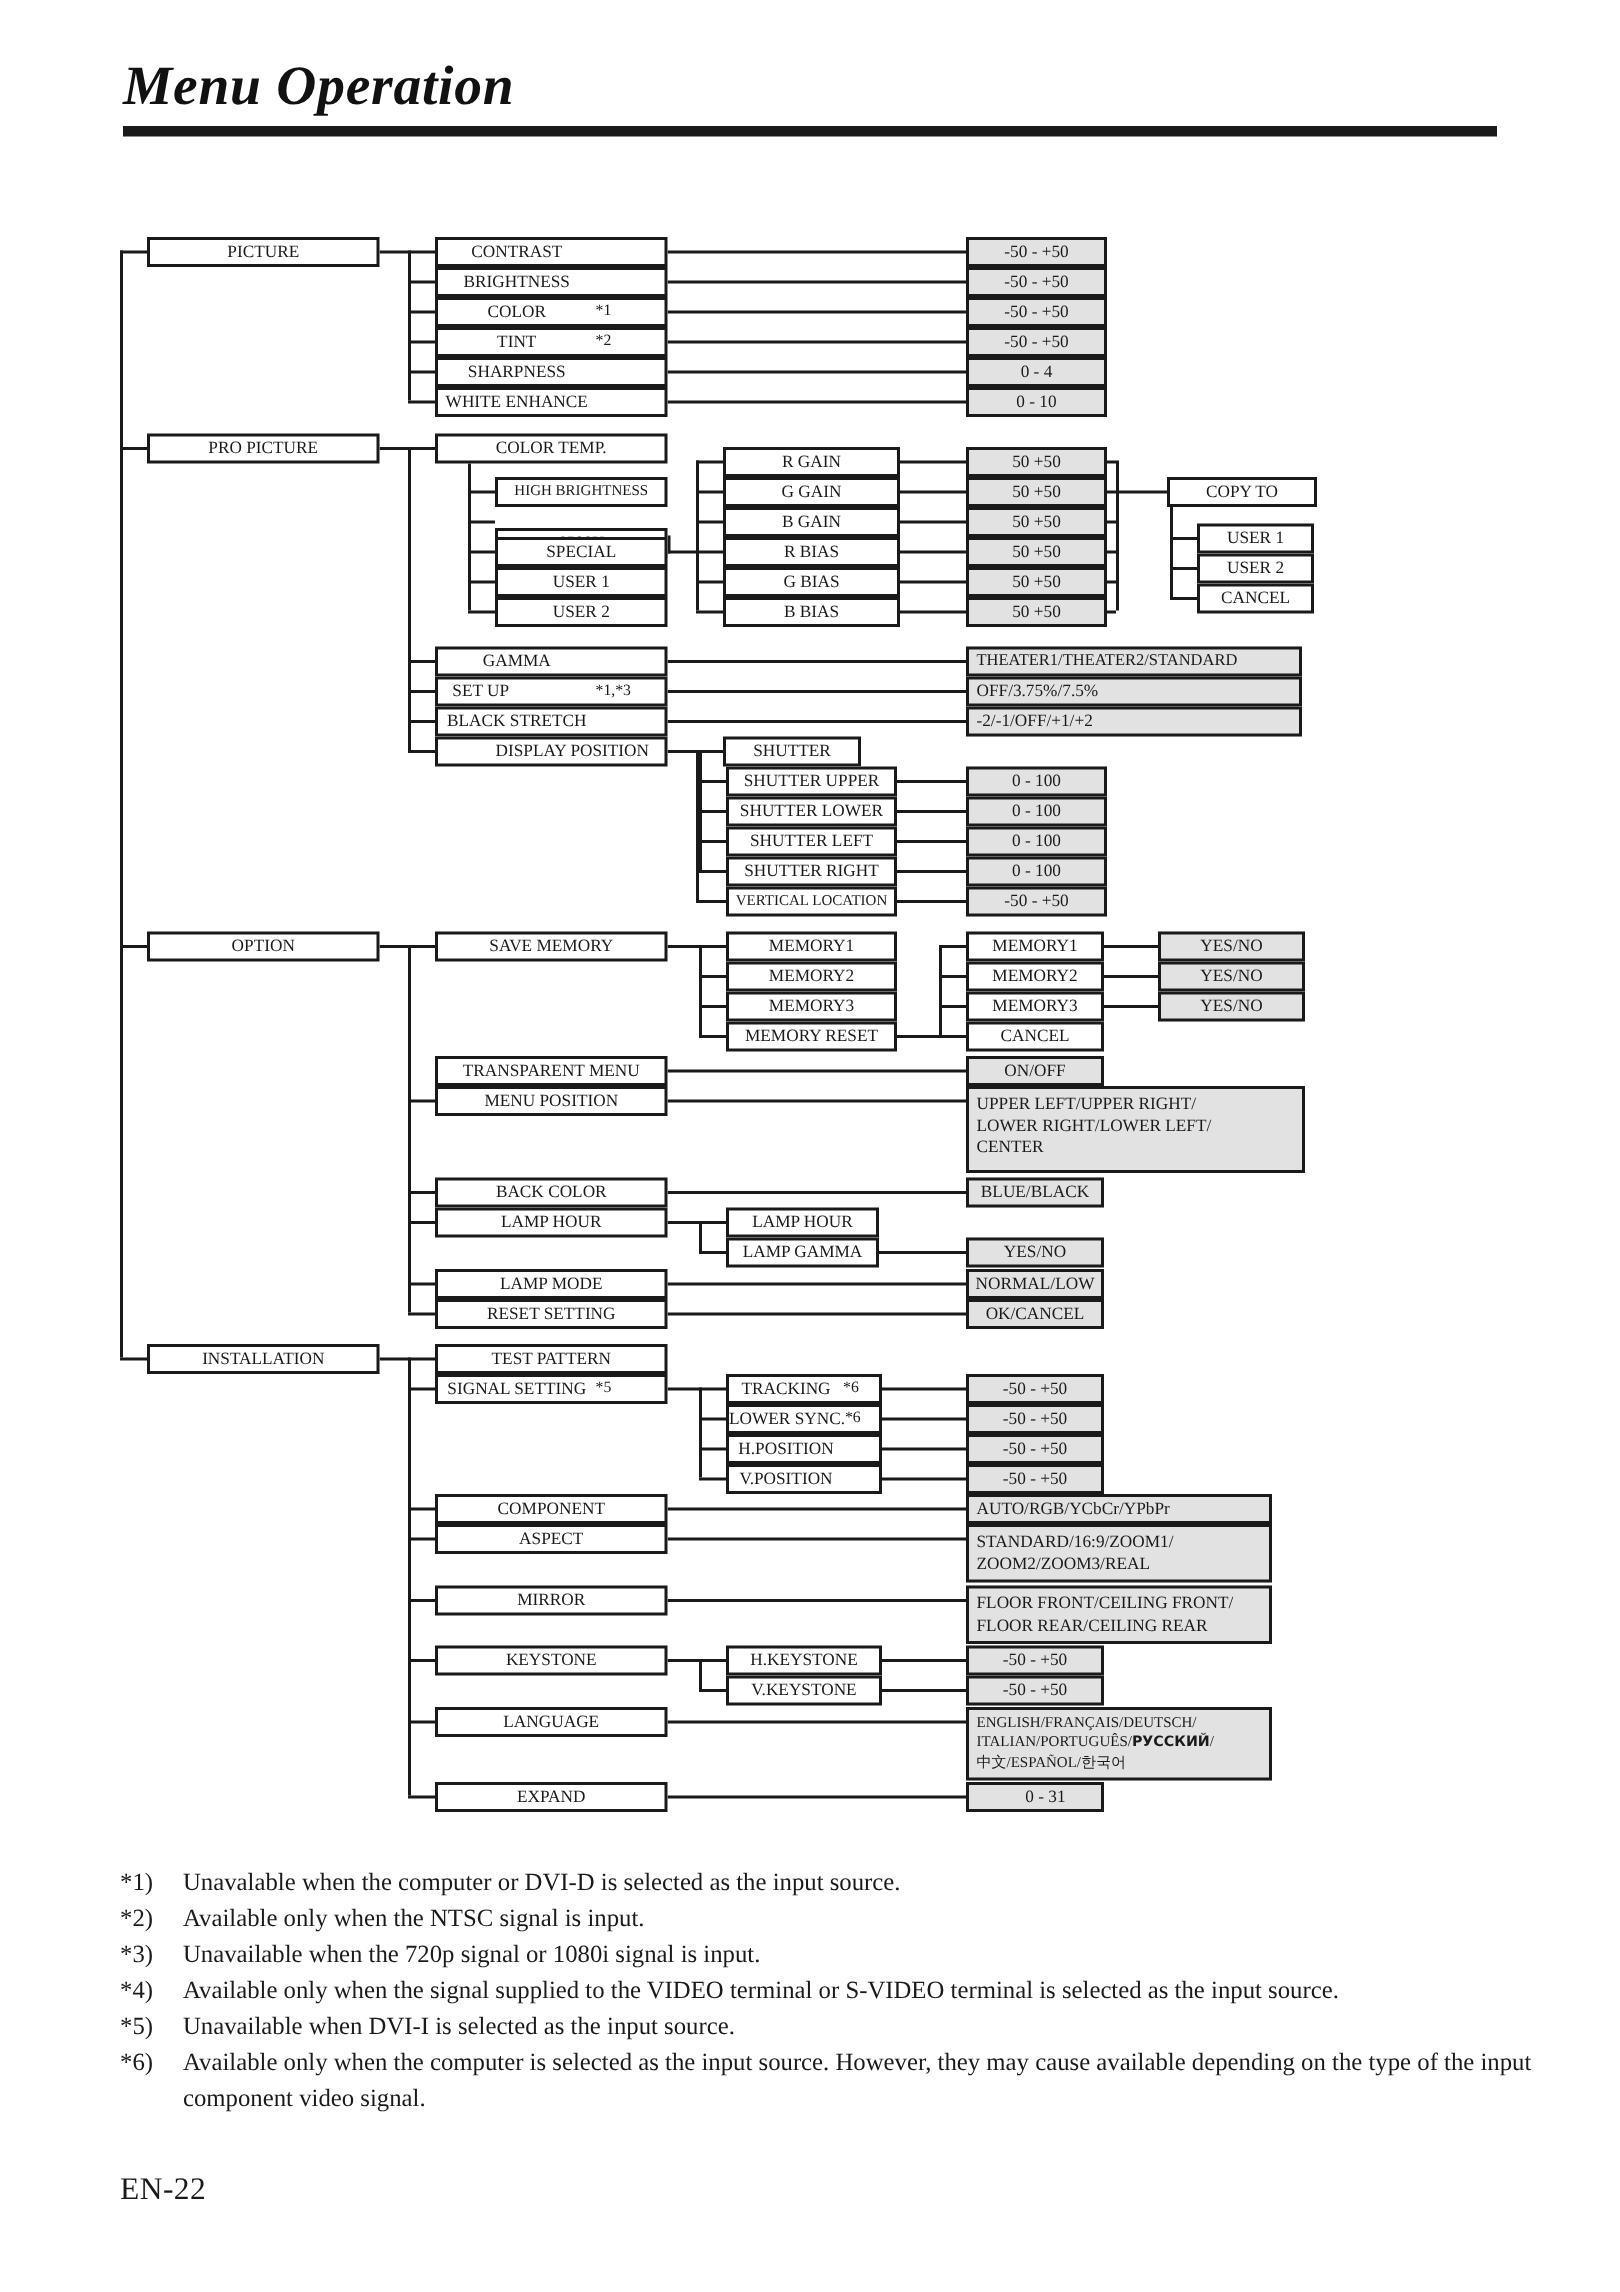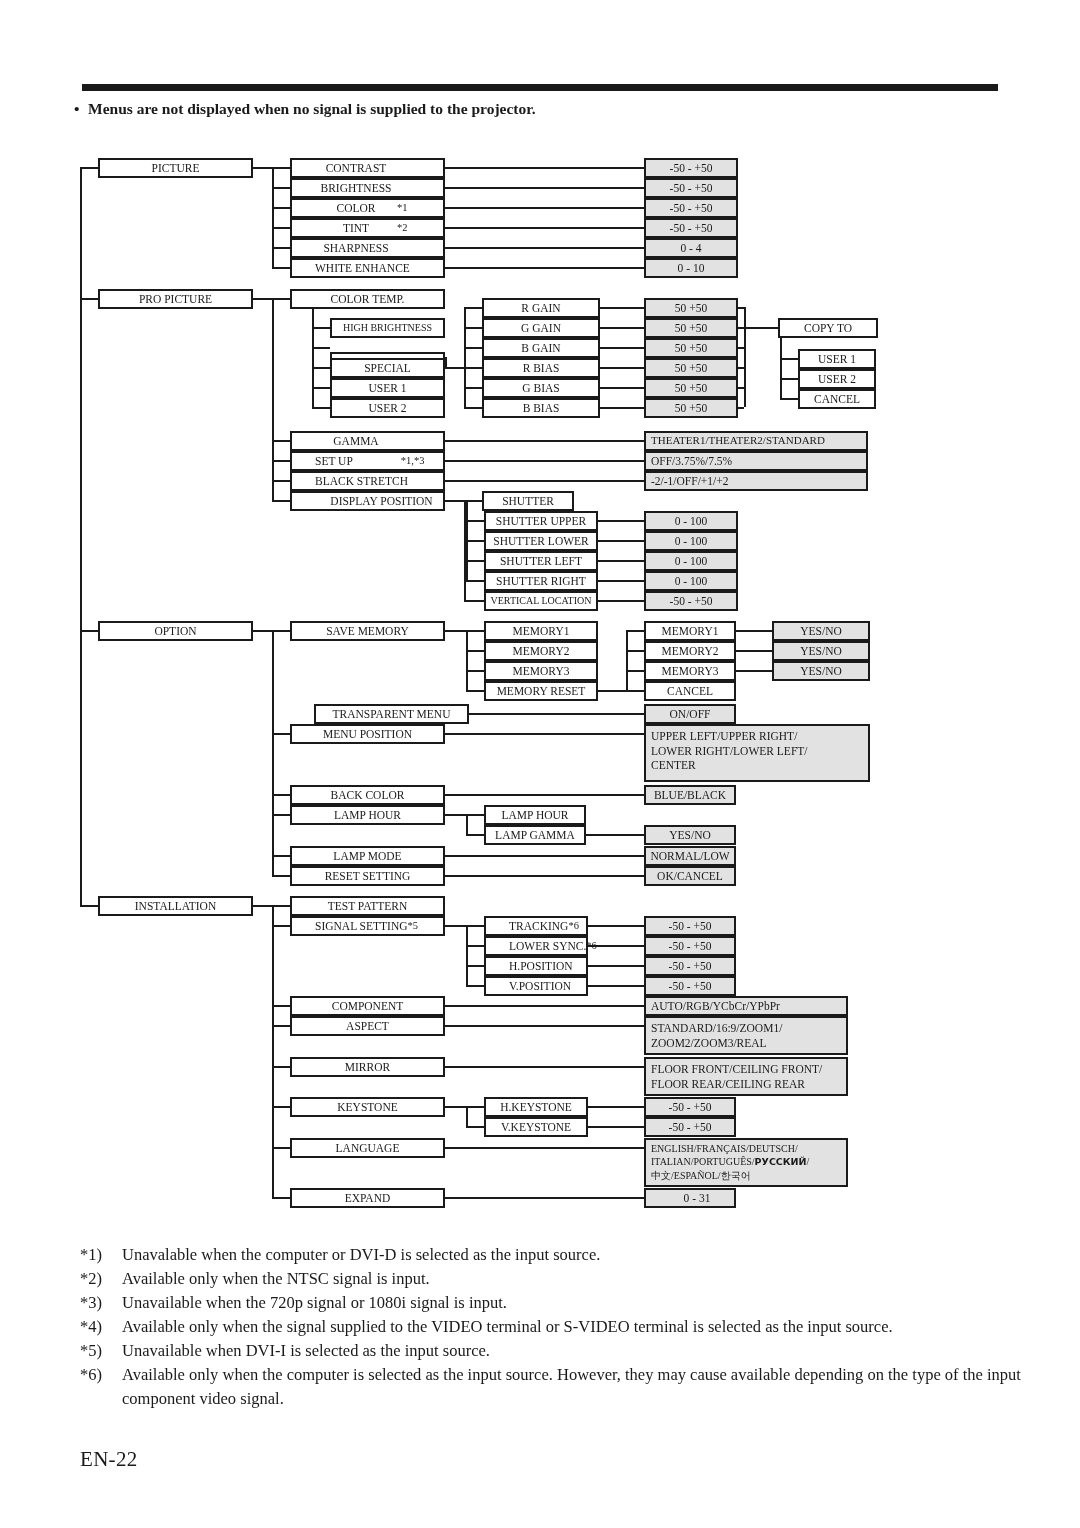--- a/index.html
+++ b/index.html
@@ -38,21 +38,21 @@
     font-family:"Liberation Serif","DejaVu Serif",serif;
     z-index:3;
   }
   .box.val{background:#e2e2e2;}
   .box.lft{justify-content:flex-start;padding-left:5px;text-align:left;}
   .box.multi{
     display:block;white-space:normal;padding:3px 0 0 5px;
     text-align:left;line-height:1.28;
   }
   .box.split{justify-content:flex-start;padding-left:0;}
-  .box.split .lbl{flex:1;text-align:center;margin-left:23px;}
+  .box.split .lbl{flex:1;text-align:center;}
   .box.split .ast{width:46px;text-align:left;font-size:10.5px;}
   .box.tiny{font-size:10px;}
   .box.lang{font-size:10px;line-height:1.32;padding-top:2px;}
   .box.lang .cjk{font-family:"DejaVu Sans",sans-serif;font-size:10px;}
   .box.lang .cyr{font-family:"DejaVu Sans",sans-serif;font-size:9.5px;font-weight:bold;}
 
   .ln{position:absolute;background:#1a1a1a;z-index:1;}
   .h{height:2px;}
   .v{width:2px;}
 
@@ -67,24 +67,22 @@
   #page-number{
     position:absolute;left:80px;top:1447px;
     font-size:21px;letter-spacing:.3px;
   }
 </style>
 </head>
 <body>
 
 <div class="page">
 
+  <div id="page-title">Menu Operation</div>
   <div id="title-rule"></div>
-  <div id="intro-note">
-    <span class="bullet">•</span><span>Menus are not displayed when no signal is supplied to the projector.</span>
-  </div>
 
   <div id="tree">
       <div class="box" style="left: 98px; top: 158px; width: 155px; height: 20px;">PICTURE</div>
       <div class="ln h" style="left: 80px; top: 167px; width: 18px;"></div>
       <div class="box" style="left: 98px; top: 289px; width: 155px; height: 20px;">PRO PICTURE</div>
       <div class="ln h" style="left: 80px; top: 298px; width: 18px;"></div>
       <div class="box" style="left: 98px; top: 621px; width: 155px; height: 20px;">OPTION</div>
       <div class="ln h" style="left: 80px; top: 630px; width: 18px;"></div>
       <div class="box" style="left: 98px; top: 896px; width: 155px; height: 20px;">INSTALLATION</div>
       <div class="ln h" style="left: 80px; top: 905px; width: 18px;"></div>
@@ -262,21 +260,21 @@
       <div class="ln h" style="left: 736px; top: 650px; width: 36px;"></div>
       <div class="ln h" style="left: 626px; top: 650px; width: 18px;"></div>
       <div class="box" style="left: 644px; top: 661px; width: 92px; height: 20px;">MEMORY3</div>
       <div class="box val" style="left: 772px; top: 661px; width: 98px; height: 20px;">YES/NO</div>
       <div class="ln h" style="left: 736px; top: 670px; width: 36px;"></div>
       <div class="ln h" style="left: 626px; top: 670px; width: 18px;"></div>
       <div class="box" style="left: 644px; top: 681px; width: 92px; height: 20px;">CANCEL</div>
       <div class="ln h" style="left: 626px; top: 690px; width: 18px;"></div>
       <div class="ln v" style="left: 626px; top: 630px; height: 60px;"></div>
       <div class="ln h" style="left: 598px; top: 690px; width: 28px;"></div>
-      <div class="box" style="left: 290px; top: 704px; width: 155px; height: 20px; margin-left: 24px;">TRANSPARENT MENU</div>
+      <div class="box" style="left: 290px; top: 704px; width: 155px; height: 20px;">TRANSPARENT MENU</div>
       <div class="box val" style="left: 644px; top: 704px; width: 92px; height: 20px;">ON/OFF</div>
       <div class="ln h" style="left: 445px; top: 713px; width: 199px;"></div>
       <div class="box" style="left: 290px; top: 724px; width: 155px; height: 20px;">MENU POSITION</div>
       <div class="box val multi" style="left: 644px; top: 724px; width: 226px; height: 58px;">
         <div>UPPER LEFT/UPPER RIGHT/</div>
         <div>LOWER RIGHT/LOWER LEFT/</div>
         <div>CENTER</div>
       </div>
       <div class="ln h" style="left: 445px; top: 733px; width: 199px;"></div>
       <div class="ln h" style="left: 272px; top: 733px; width: 18px;"></div>

